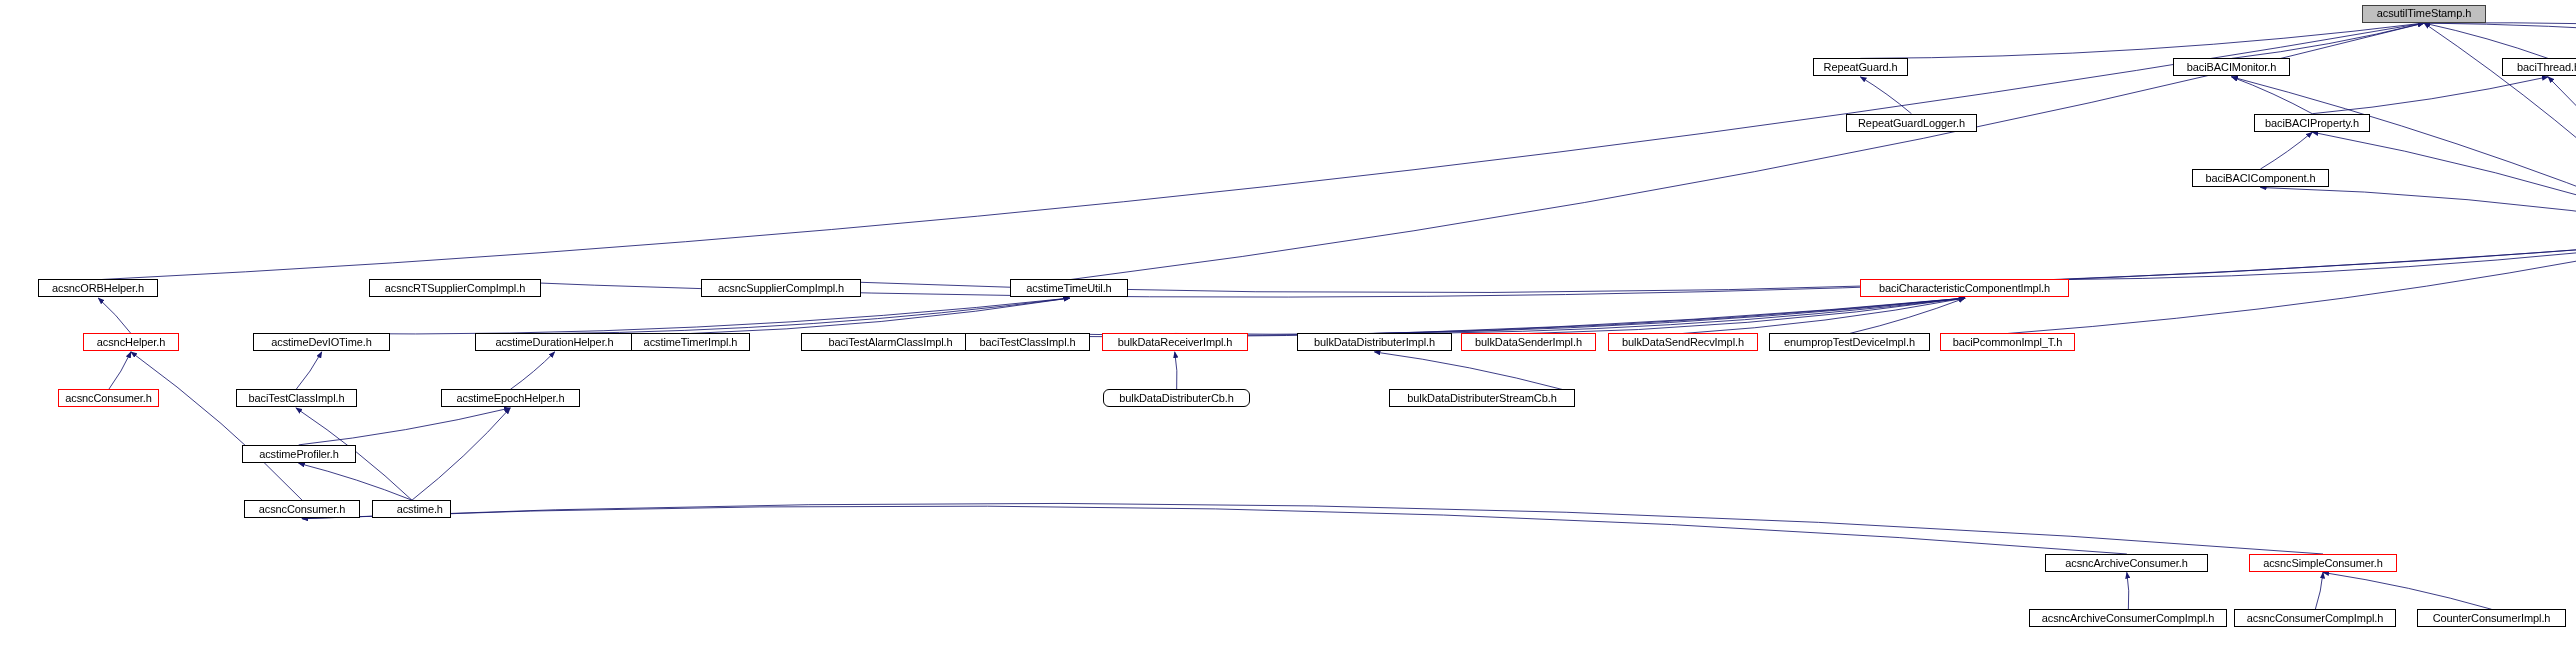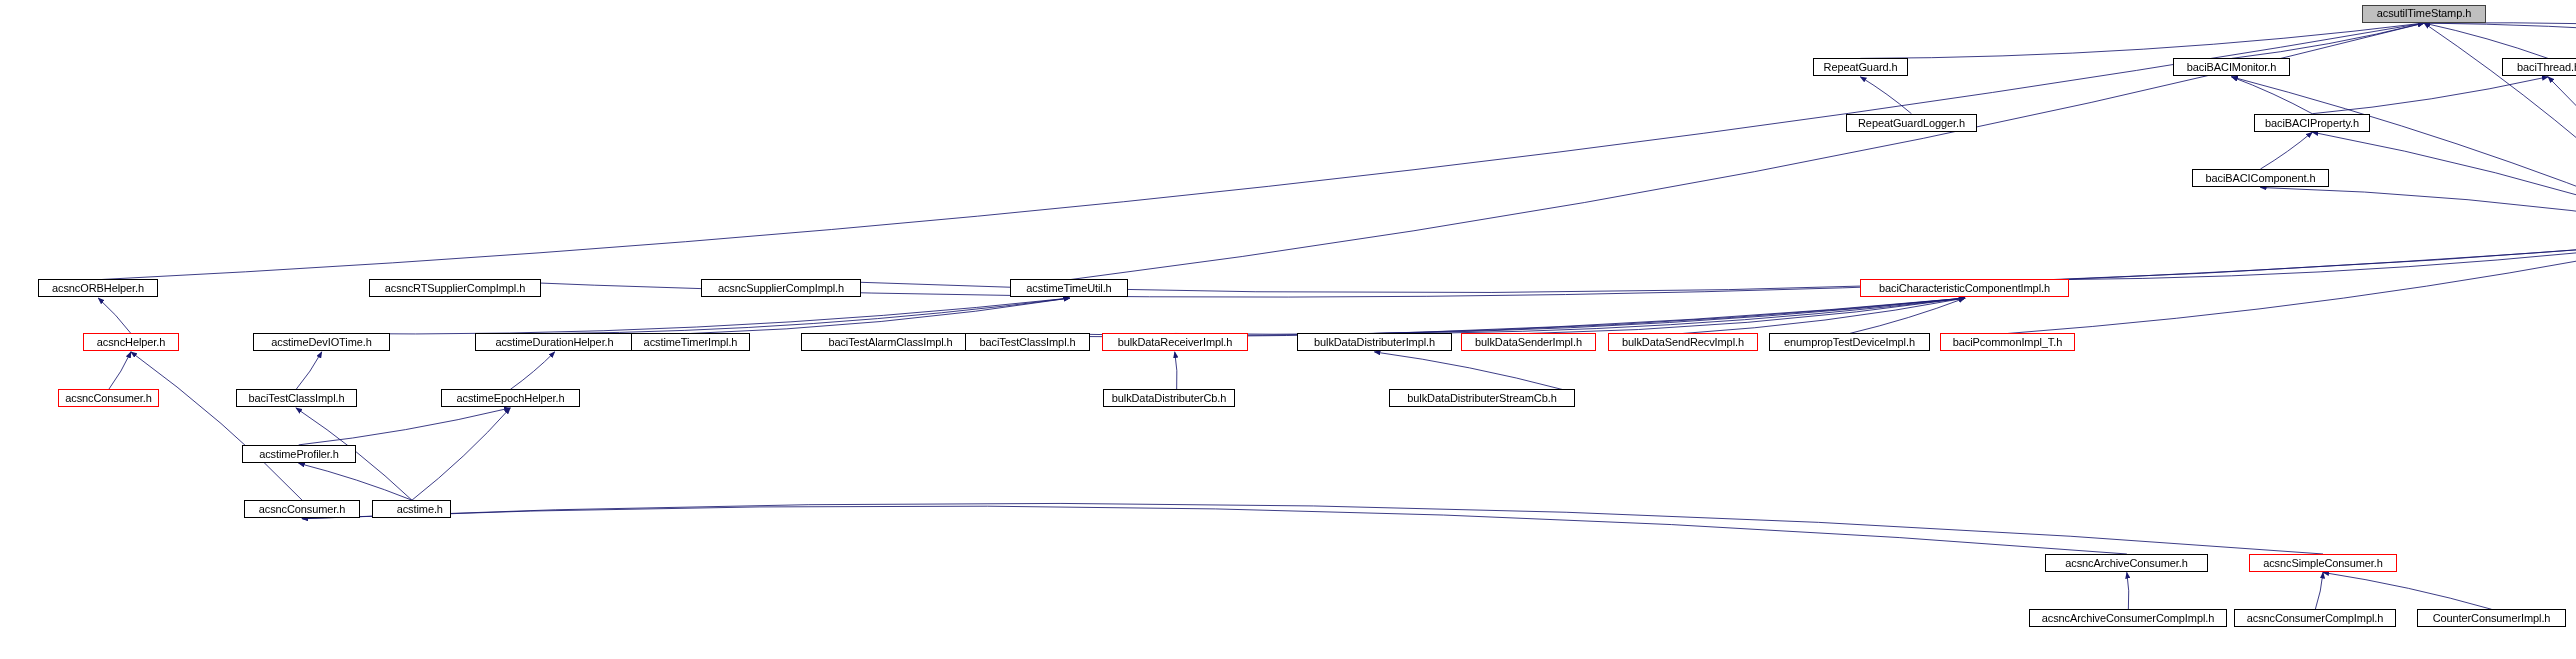--- a/index.html
+++ b/index.html
@@ -136,21 +136,21 @@
       <div class="node" style="left: 801px; top: 333px; width: 179px;">baciTestAlarmClassImpl.h</div>
       <div class="node" style="left: 965px; top: 333px; width: 125px;">baciTestClassImpl.h</div>
       <div class="node red" style="left: 1102px; top: 333px; width: 146px;">bulkDataReceiverImpl.h</div>
       <div class="node" style="left: 1297px; top: 333px; width: 155px;">bulkDataDistributerImpl.h</div>
       <div class="node red" style="left: 1461px; top: 333px; width: 135px;">bulkDataSenderImpl.h</div>
       <div class="node red" style="left: 1608px; top: 333px; width: 150px;">bulkDataSendRecvImpl.h</div>
       <div class="node" style="left: 1769px; top: 333px; width: 161px;">enumpropTestDeviceImpl.h</div>
       <div class="node red" style="left: 1940px; top: 333px; width: 135px;">baciPcommonImpl_T.h</div>
       <div class="node" style="left: 236px; top: 389px; width: 121px;">baciTestClassImpl.h</div>
       <div class="node" style="left: 441px; top: 389px; width: 139px;">acstimeEpochHelper.h</div>
-      <div class="node" style="left: 1103px; top: 389px; width: 132px;">bulkDataDistributerCb.h</div>
+      <div class="node" style="left: 1103px; top: 389px; width: 147px; border-radius: 6px;">bulkDataDistributerCb.h</div>
       <div class="node" style="left: 1389px; top: 389px; width: 186px;">bulkDataDistributerStreamCb.h</div>
       <div class="node red" style="left: 58px; top: 389px; width: 101px;">acsncConsumer.h</div>
       <div class="node" style="left: 242px; top: 445px; width: 114px;">acstimeProfiler.h</div>
       <div class="node" style="left: 244px; top: 500px; width: 116px;">acsncConsumer.h</div>
       <div class="node" style="left: 372px; top: 500px; width: 79px; padding-left: 22px;">acstime.h</div>
       <div class="node" style="left: 2045px; top: 554px; width: 163px;">acsncArchiveConsumer.h</div>
       <div class="node red" style="left: 2249px; top: 554px; width: 148px;">acsncSimpleConsumer.h</div>
       <div class="node" style="left: 2029px; top: 609px; width: 198px; text-align: right;">acsncArchiveConsumerCompImpl.h</div>
       <div class="node" style="left: 2234px; top: 609px; width: 162px;">acsncConsumerCompImpl.h</div>
       <div class="node" style="left: 2417px; top: 609px; width: 149px;">CounterConsumerImpl.h</div>

